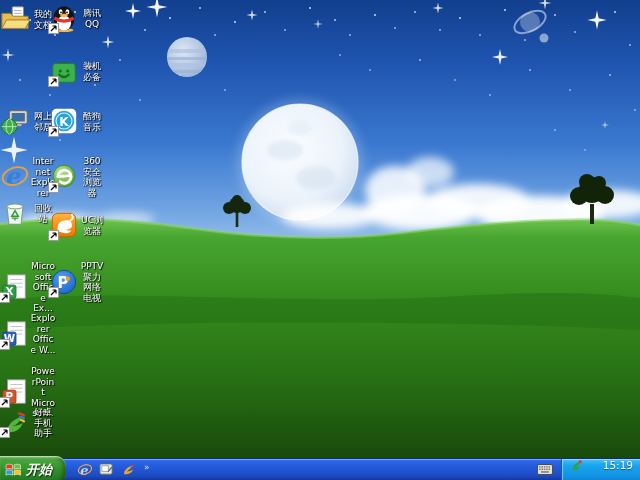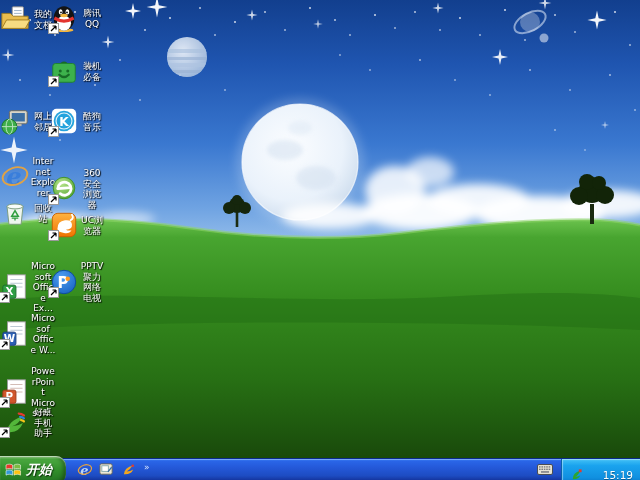--- a/index.html
+++ b/index.html
@@ -30,21 +30,21 @@
          cursor:pointer;}
   .start-text{color:#fff;font-size:13px;font-weight:bold;font-style:italic;
               text-shadow:1px 1px 1px rgba(0,0,0,.6);}
   .quicklaunch{display:flex;align-items:center;gap:5px;margin-left:10px;}
   .ql{width:17px;height:17px;display:flex;align-items:center;justify-content:center;cursor:pointer;}
   .chev{color:#d7e6ff;font-size:9px;line-height:9px;align-self:flex-start;
         margin:2px 0 0 2px;cursor:pointer;}
   .tb-spacer{flex:1;}
   .langbar{width:24px;height:18px;display:flex;align-items:center;justify-content:center;
            margin-right:4px;border-radius:2px;cursor:pointer;}
-  .tray{height:22px;display:flex;align-items:flex-end;gap:20px;padding:0 7px 0 8px;
+  .tray{height:22px;display:flex;align-items:flex-start;gap:20px;padding:0 7px 0 8px;
         background:linear-gradient(180deg,#44c2f6 0%,#1aa3ee 30%,#1090e0 85%,#0c7fd0 100%);
         border-left:1px solid #0a61a8;box-shadow:inset 1px 1px 1px rgba(255,255,255,.45);}
   .clock{color:#fff;font-size:10.5px;text-shadow:0 1px 1px rgba(0,0,0,.4);cursor:default;}
 </style>
 </head>
 <body>
 
 <div class="screen">
 
   <svg class="wallpaper" viewBox="0 0 640 480">
@@ -300,21 +300,21 @@
   <div class="dicon" style="left:0px;top:156px">
     <span class="ig">
       <svg width="30" height="30" viewBox="0 0 32 32">
         <text x="15" y="25" font-size="26" font-weight="bold" font-style="italic" fill="#3a7edb" text-anchor="middle" font-family="'DejaVu Serif',serif">e</text>
         <ellipse cx="16" cy="15" rx="13.5" ry="9" fill="none" stroke="#e8a33d" stroke-width="2" transform="rotate(-18 16 15)" opacity=".95"></ellipse>
       </svg>
     </span>
     <span class="ilabel">Internet Explorer</span>
   </div>
 
-  <div class="dicon" style="left:49px;top:168px">
+  <div class="dicon" style="left:49px;top:156px">
     <span class="ig">
       <svg width="30" height="30" viewBox="0 0 32 32">
         <defs>
             <radialGradient id="g360" cx=".38" cy=".3" r=".8">
           <stop offset="0" stop-color="#b8e58c"></stop>
               <stop offset="1" stop-color="#4da02c"></stop>
         </radialGradient>
           </defs>
         <circle cx="16" cy="15" r="11.5" fill="url(#g360)" stroke="#3e8f26"></circle>
         <path d="M9.5 15.5 a7 7 0 1 1 2.5 5.5" stroke="#fff" stroke-width="3" fill="none" stroke-linecap="round"></path>
@@ -408,21 +408,21 @@
           <line x1="11" y1="12" x2="24" y2="12" stroke="#b8c4d0"></line>
         <line x1="11" y1="16" x2="24" y2="16" stroke="#b8c4d0"></line>
         <rect x="3" y="14" width="14" height="14" rx="2" fill="#2b5fb4" stroke="#1a3f80"></rect>
         <text x="10" y="25" font-size="11" font-weight="bold" fill="#fff" text-anchor="middle" font-family="'DejaVu Sans',sans-serif">W</text>
       </svg>
       <svg class="sc" width="11" height="11" viewBox="0 0 11 11">
         <rect x="0.5" y="0.5" width="10" height="10" fill="#fff" stroke="#9a9a9a"></rect>
         <path d="M3 8 L8 3 M8 3 H4.5 M8 3 V6.5" stroke="#000" stroke-width="1.2" fill="none"></path>
       </svg>
     </span>
-    <span class="ilabel">Microsof Office W...</span>
+    <span class="ilabel">Explorer Office W...</span>
   </div>
 
 
   <div class="dicon" style="left:0px;top:366px">
     <span class="ig">
       <svg width="30" height="30" viewBox="0 0 32 32">
         <rect x="8" y="3" width="19" height="25" fill="#fff" stroke="#999"></rect>
         <line x1="11" y1="8" x2="24" y2="8" stroke="#d0b8b0"></line>
           <line x1="11" y1="12" x2="24" y2="12" stroke="#d0b8b0"></line>
         <line x1="11" y1="16" x2="24" y2="16" stroke="#d0b8b0"></line>

